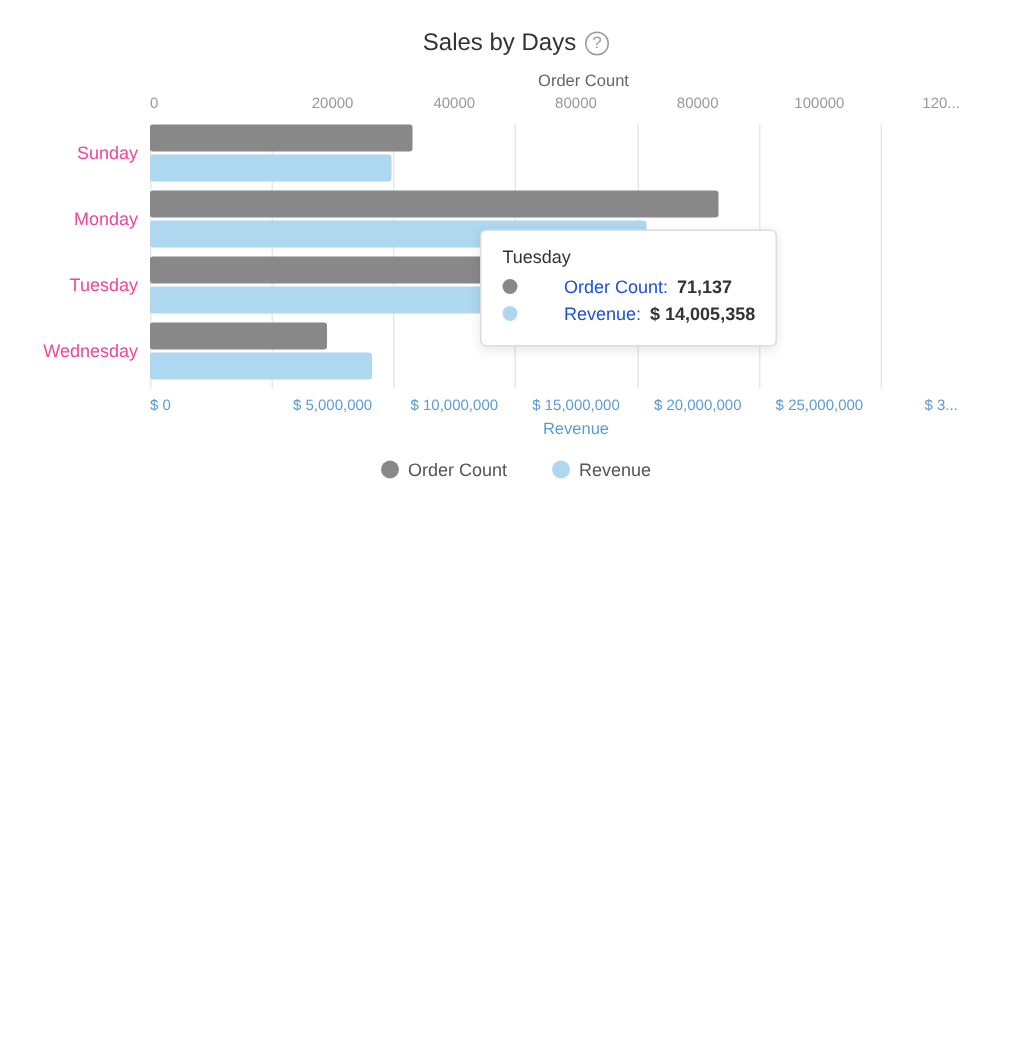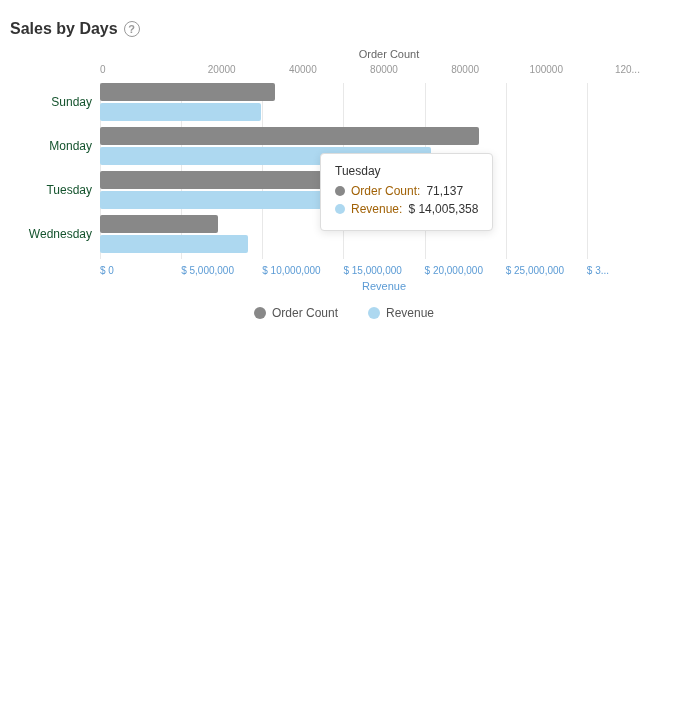--- a/index.html
+++ b/index.html
@@ -12,25 +12,26 @@
     }
     .chart-container {
       width: 688px;
       height: 703px;
       padding: 20px 10px 60px 10px;
       position: relative;
     }
     .chart-title {
       text-align: center;
       font-size: 16px;
-      font-weight: 700;
+      font-weight: 400;
       color: #333;
       margin-bottom: 4px;
       display: flex;
       align-items: center;
+      justify-content: center;
       gap: 6px;
     }
     .help-icon {
       width: 16px;
       height: 16px;
       border: 1px solid #999;
       border-radius: 50%;
       display: inline-flex;
       align-items: center;
       justify-content: center;
@@ -98,21 +99,21 @@
       flex-direction: column;
       gap: 2px;
       position: relative;
     }
     .day-label {
       position: absolute;
       left: -90px;
       top: 50%;
       transform: translateY(-50%);
       font-size: 12px;
-      color: #14532d;
+      color: #ec4899;
       text-align: right;
       width: 82px;
     }
     .bar-row {
       height: 18px;
       display: flex;
       align-items: center;
     }
     .bar {
       height: 100%;
@@ -130,20 +131,21 @@
       margin-top: 6px;
     }
     .bottom-axis-ticks {
       display: flex;
       position: relative;
     }
     .bottom-axis-tick {
       font-size: 10px;
       color: #5b9bd5;
       flex: 1;
+      text-align: center;
     }
     .bottom-axis-tick:first-child {
       text-align: left;
     }
     .bottom-axis-label {
       text-align: center;
       font-size: 11px;
       color: #5b9bd5;
       margin-top: 4px;
     }
@@ -189,24 +191,25 @@
       gap: 6px;
       margin-bottom: 4px;
       font-size: 12px;
     }
     .tooltip-dot {
       width: 10px;
       height: 10px;
       border-radius: 50%;
     }
     .tooltip-label {
-      color: #a16207;
+      color: #1d4ed8;
+      margin-left: 25px;
     }
     .tooltip-value {
-      font-weight: 400;
+      font-weight: 700;
     }
   </style>
 </head>
 <body>
 
 <div class="chart-container">
   <div class="chart-title">
     <span>Sales by Days</span>
     <span class="help-icon">?</span>
   </div>

